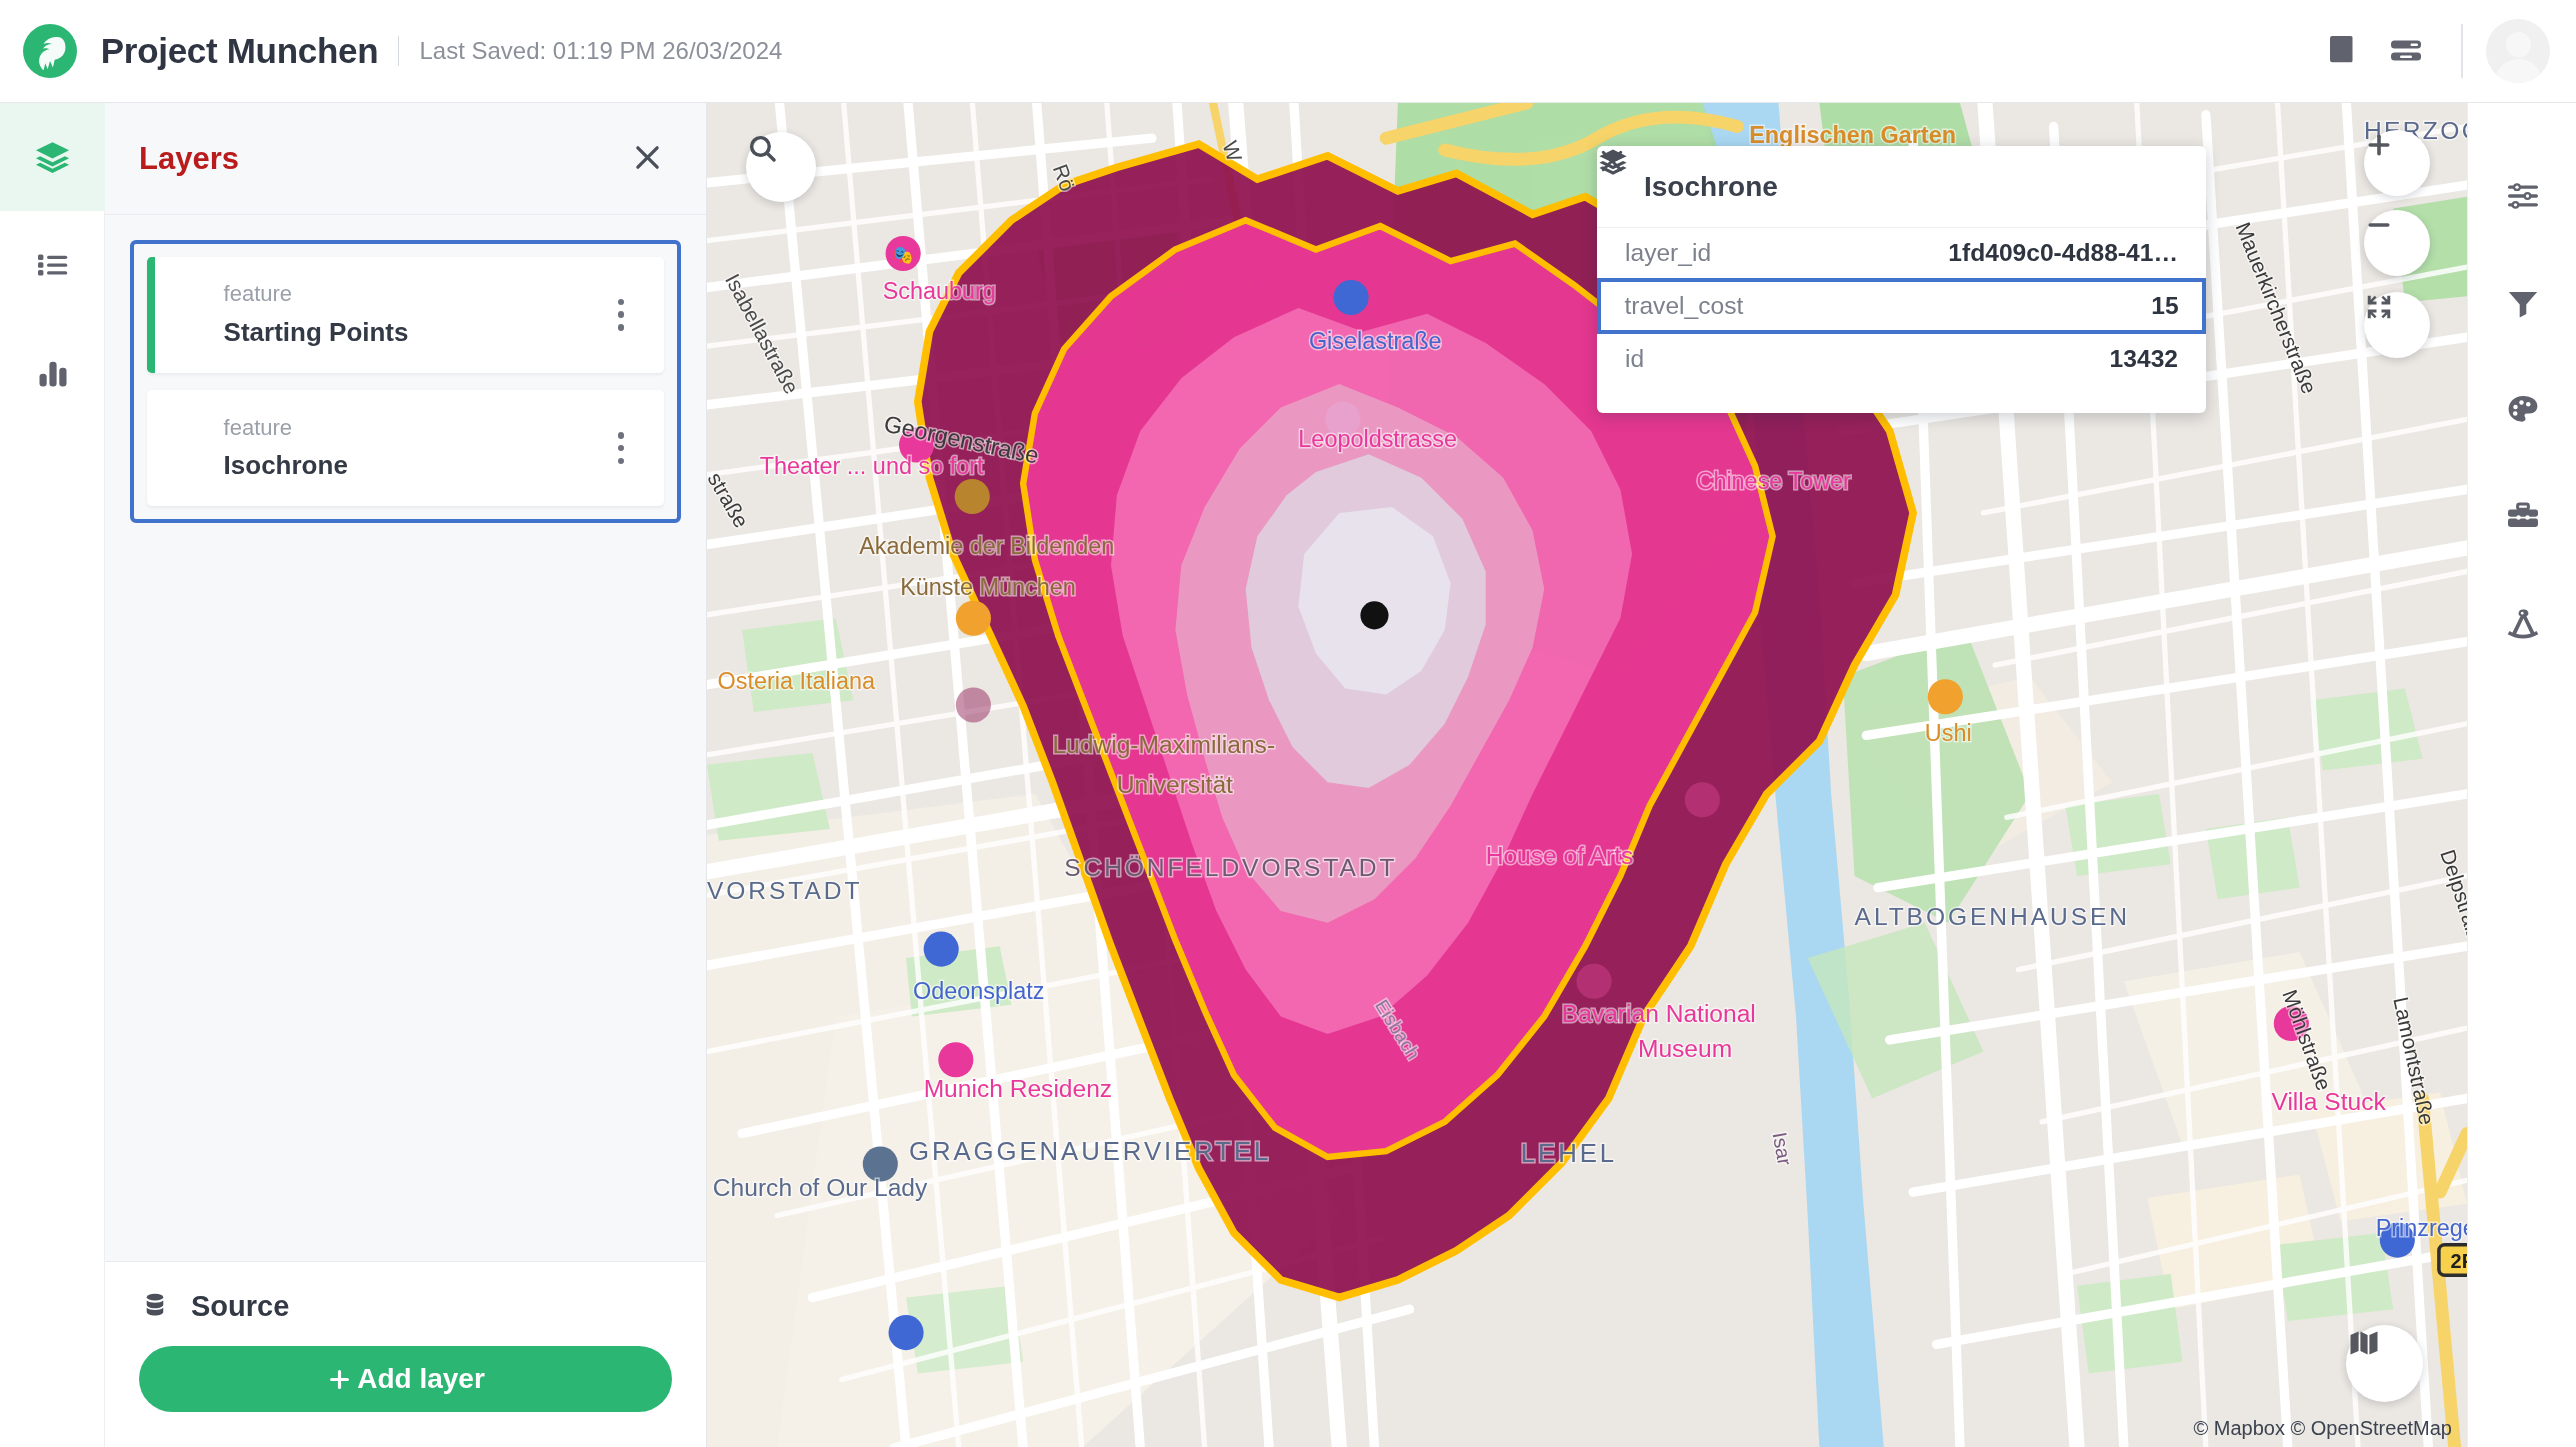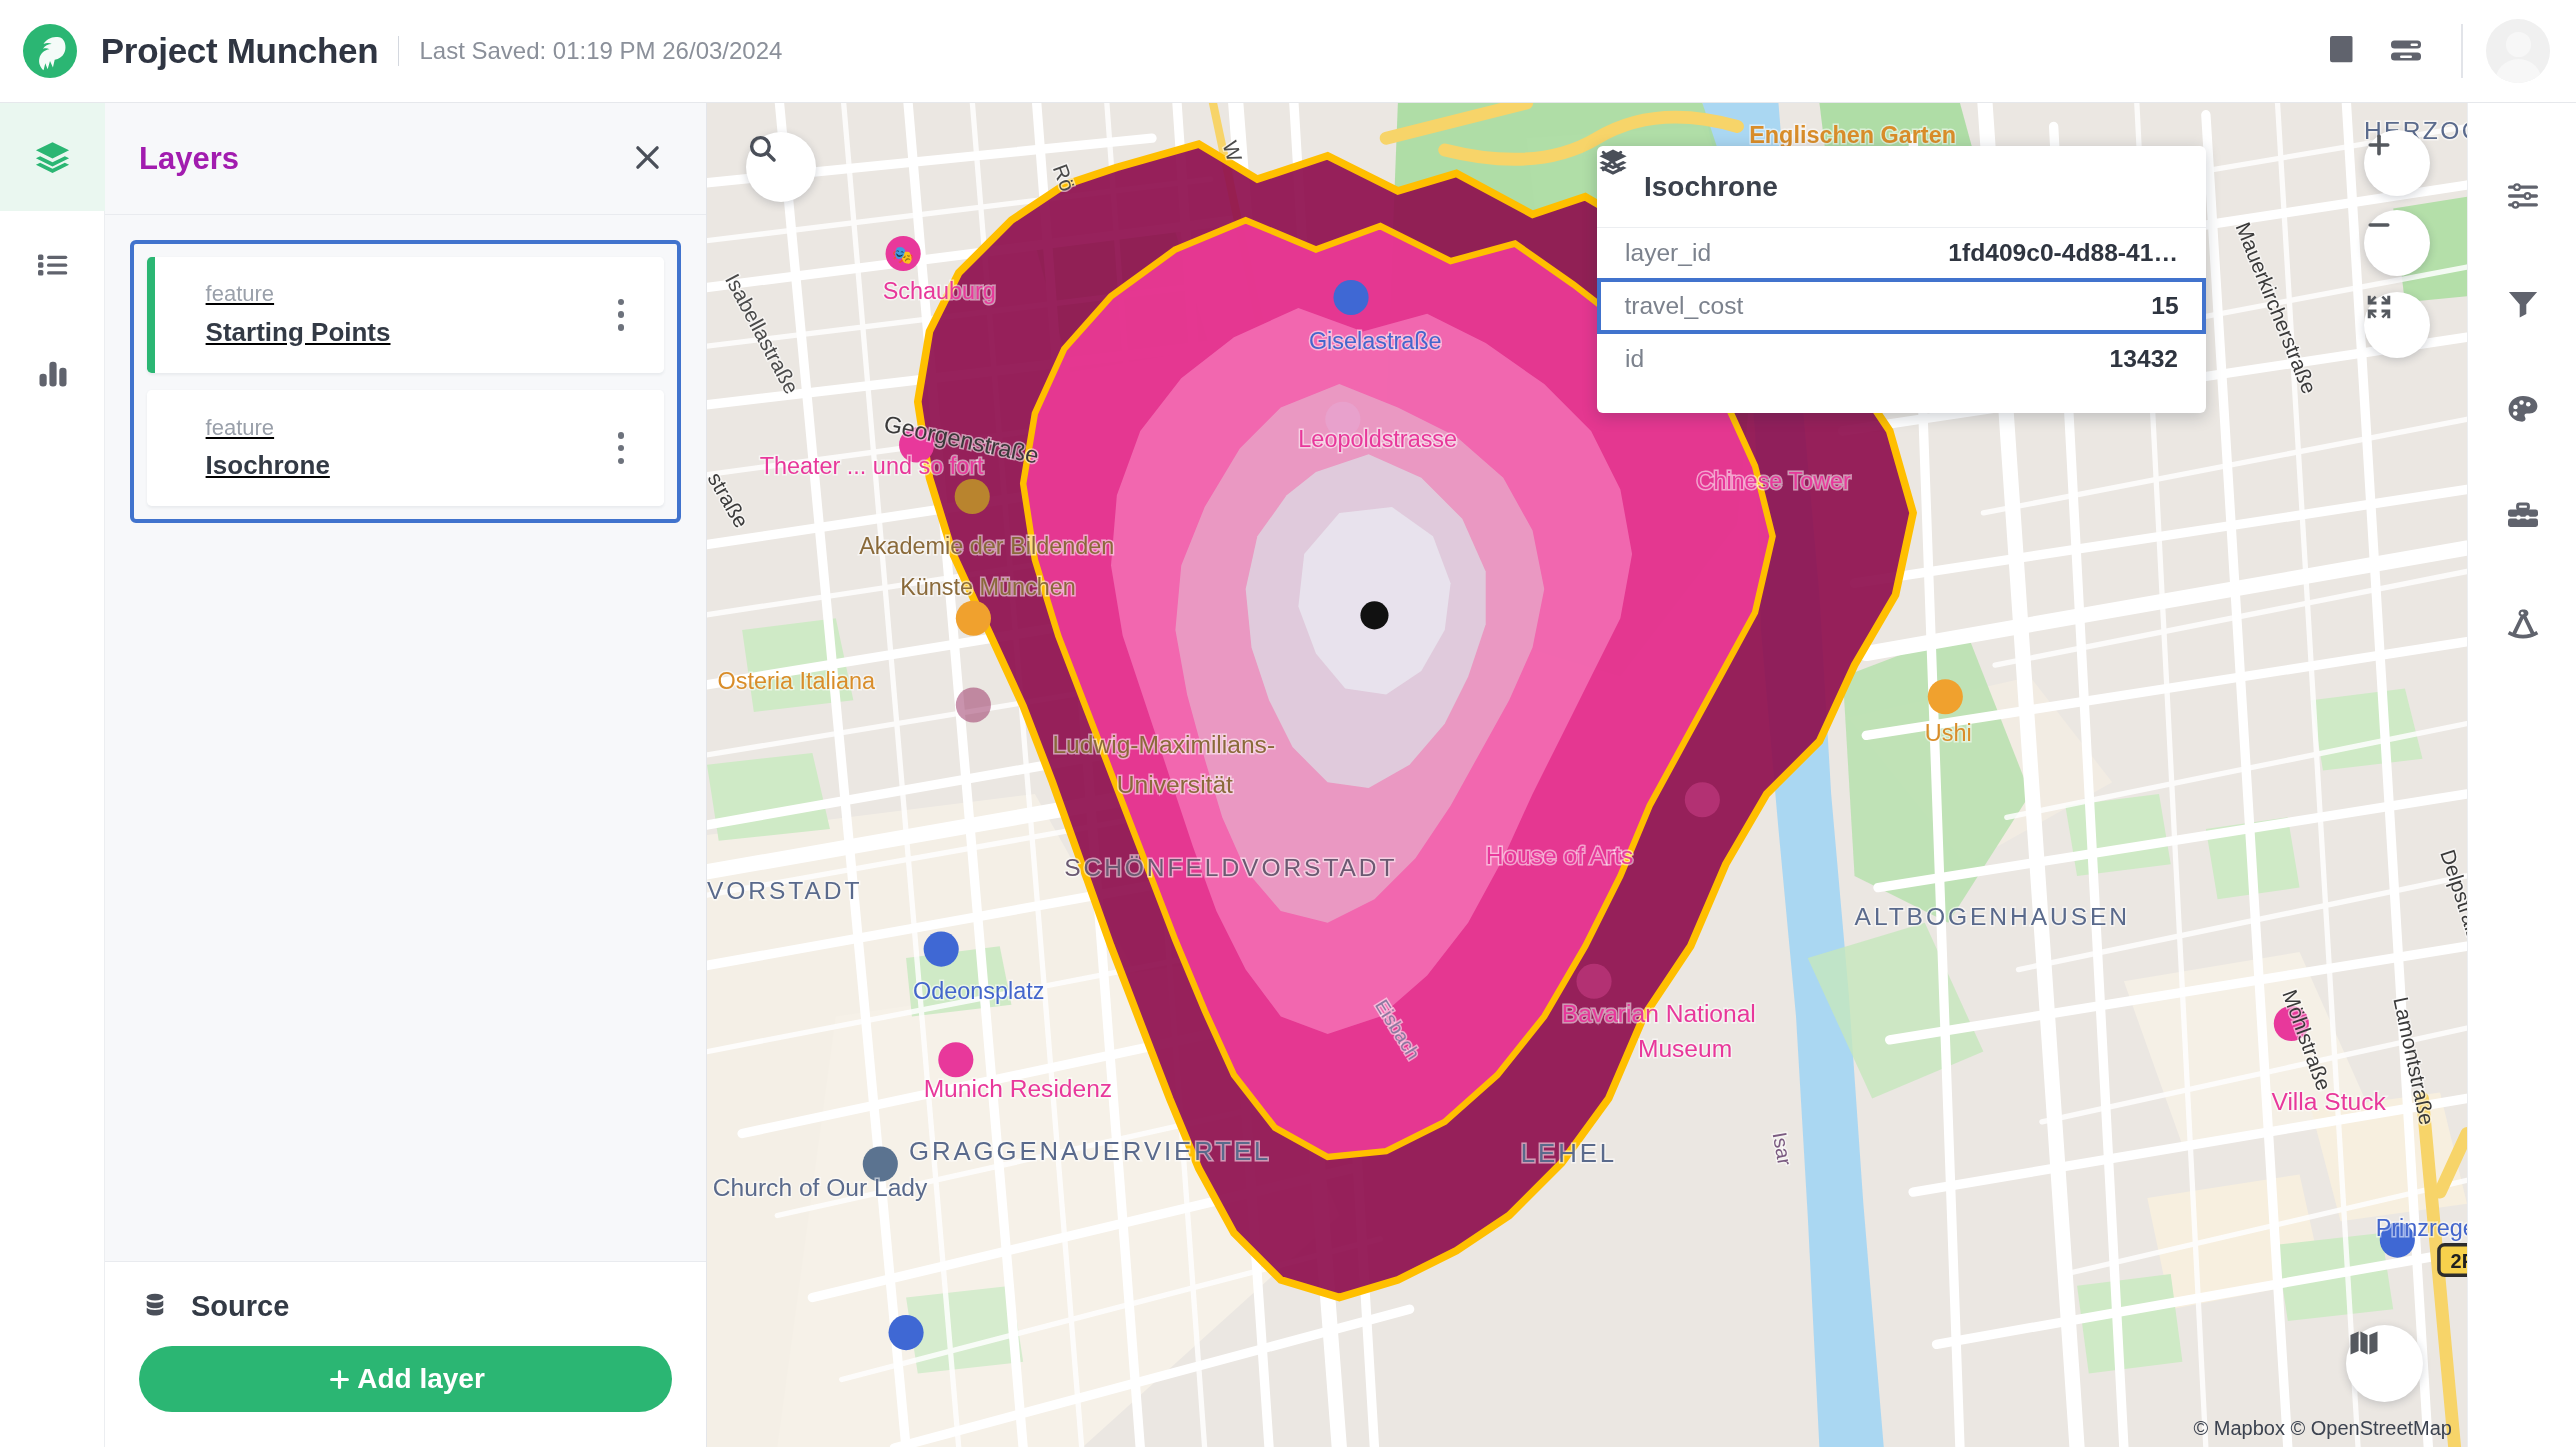--- a/index.html
+++ b/index.html
@@ -65,40 +65,40 @@
   
   .panel {
     position: absolute; left: 105px; top: 103px; width: 602px; height: 1345px;
     background: #f7f8fa; z-index: 45; display: flex; flex-direction: column;
     border-right: 0.6px solid #e4e6ea;
   }
   .panel-head {
     height: 112px; display: flex; align-items: center; padding: 0 42px 0 34px;
     background: #f7f8fa; border-bottom: 0.6px solid #e9ebef; flex: 0 0 auto;
   }
-  .panel-title { font-size: 31px; font-weight: 700; color: #a21caf; text-align: right; }
+  .panel-title { font-size: 31px; font-weight: 700; color: #b91c1c; text-align: right; }
   .panel-close { margin-left: auto; cursor: pointer; }
   .panel-body { flex: 1 1 auto; padding: 24.6px 24.6px 0 24.6px; overflow: hidden; }
 
   .layer-group {
     border: 4.7px solid #4173cd; border-radius: 5.9px; padding: 13px 13px;
     background: #f7f8fa;
   }
   .layer-card {
     background: #ffffff; border-radius: 4.7px; position: relative;
     height: 116px; display: flex; align-items: center;
     box-shadow: 0 1.2px 2.9px rgba(40,50,70,.07); margin-bottom: 17.6px;
     overflow: hidden; cursor: pointer;
   }
   .layer-card:last-child { margin-bottom: 0; }
   .layer-accent {
     position: absolute; left: 0; top: 0; bottom: 0; width: 8.8px;
     background: #2bb673;
   }
-  .layer-text { padding-left: 59px; text-decoration: underline; }
+  .layer-text { padding-left: 77px; }
   .layer-kind { font-size: 22px; color: #9aa0aa; margin-bottom: 9.4px; }
   .layer-name { font-size: 26px; font-weight: 700; color: #333a45; }
   .layer-menu {
     margin-left: auto; margin-right: 40px; display: flex; flex-direction: column;
     gap: 6.4px; cursor: pointer;
   }
   .dot { width: 6.4px; height: 6.4px; border-radius: 50%; background: #6d727c; }
 
   .panel-foot {
     flex: 0 0 auto; background: #ffffff; border-top: 0.6px solid #e9ebef;

